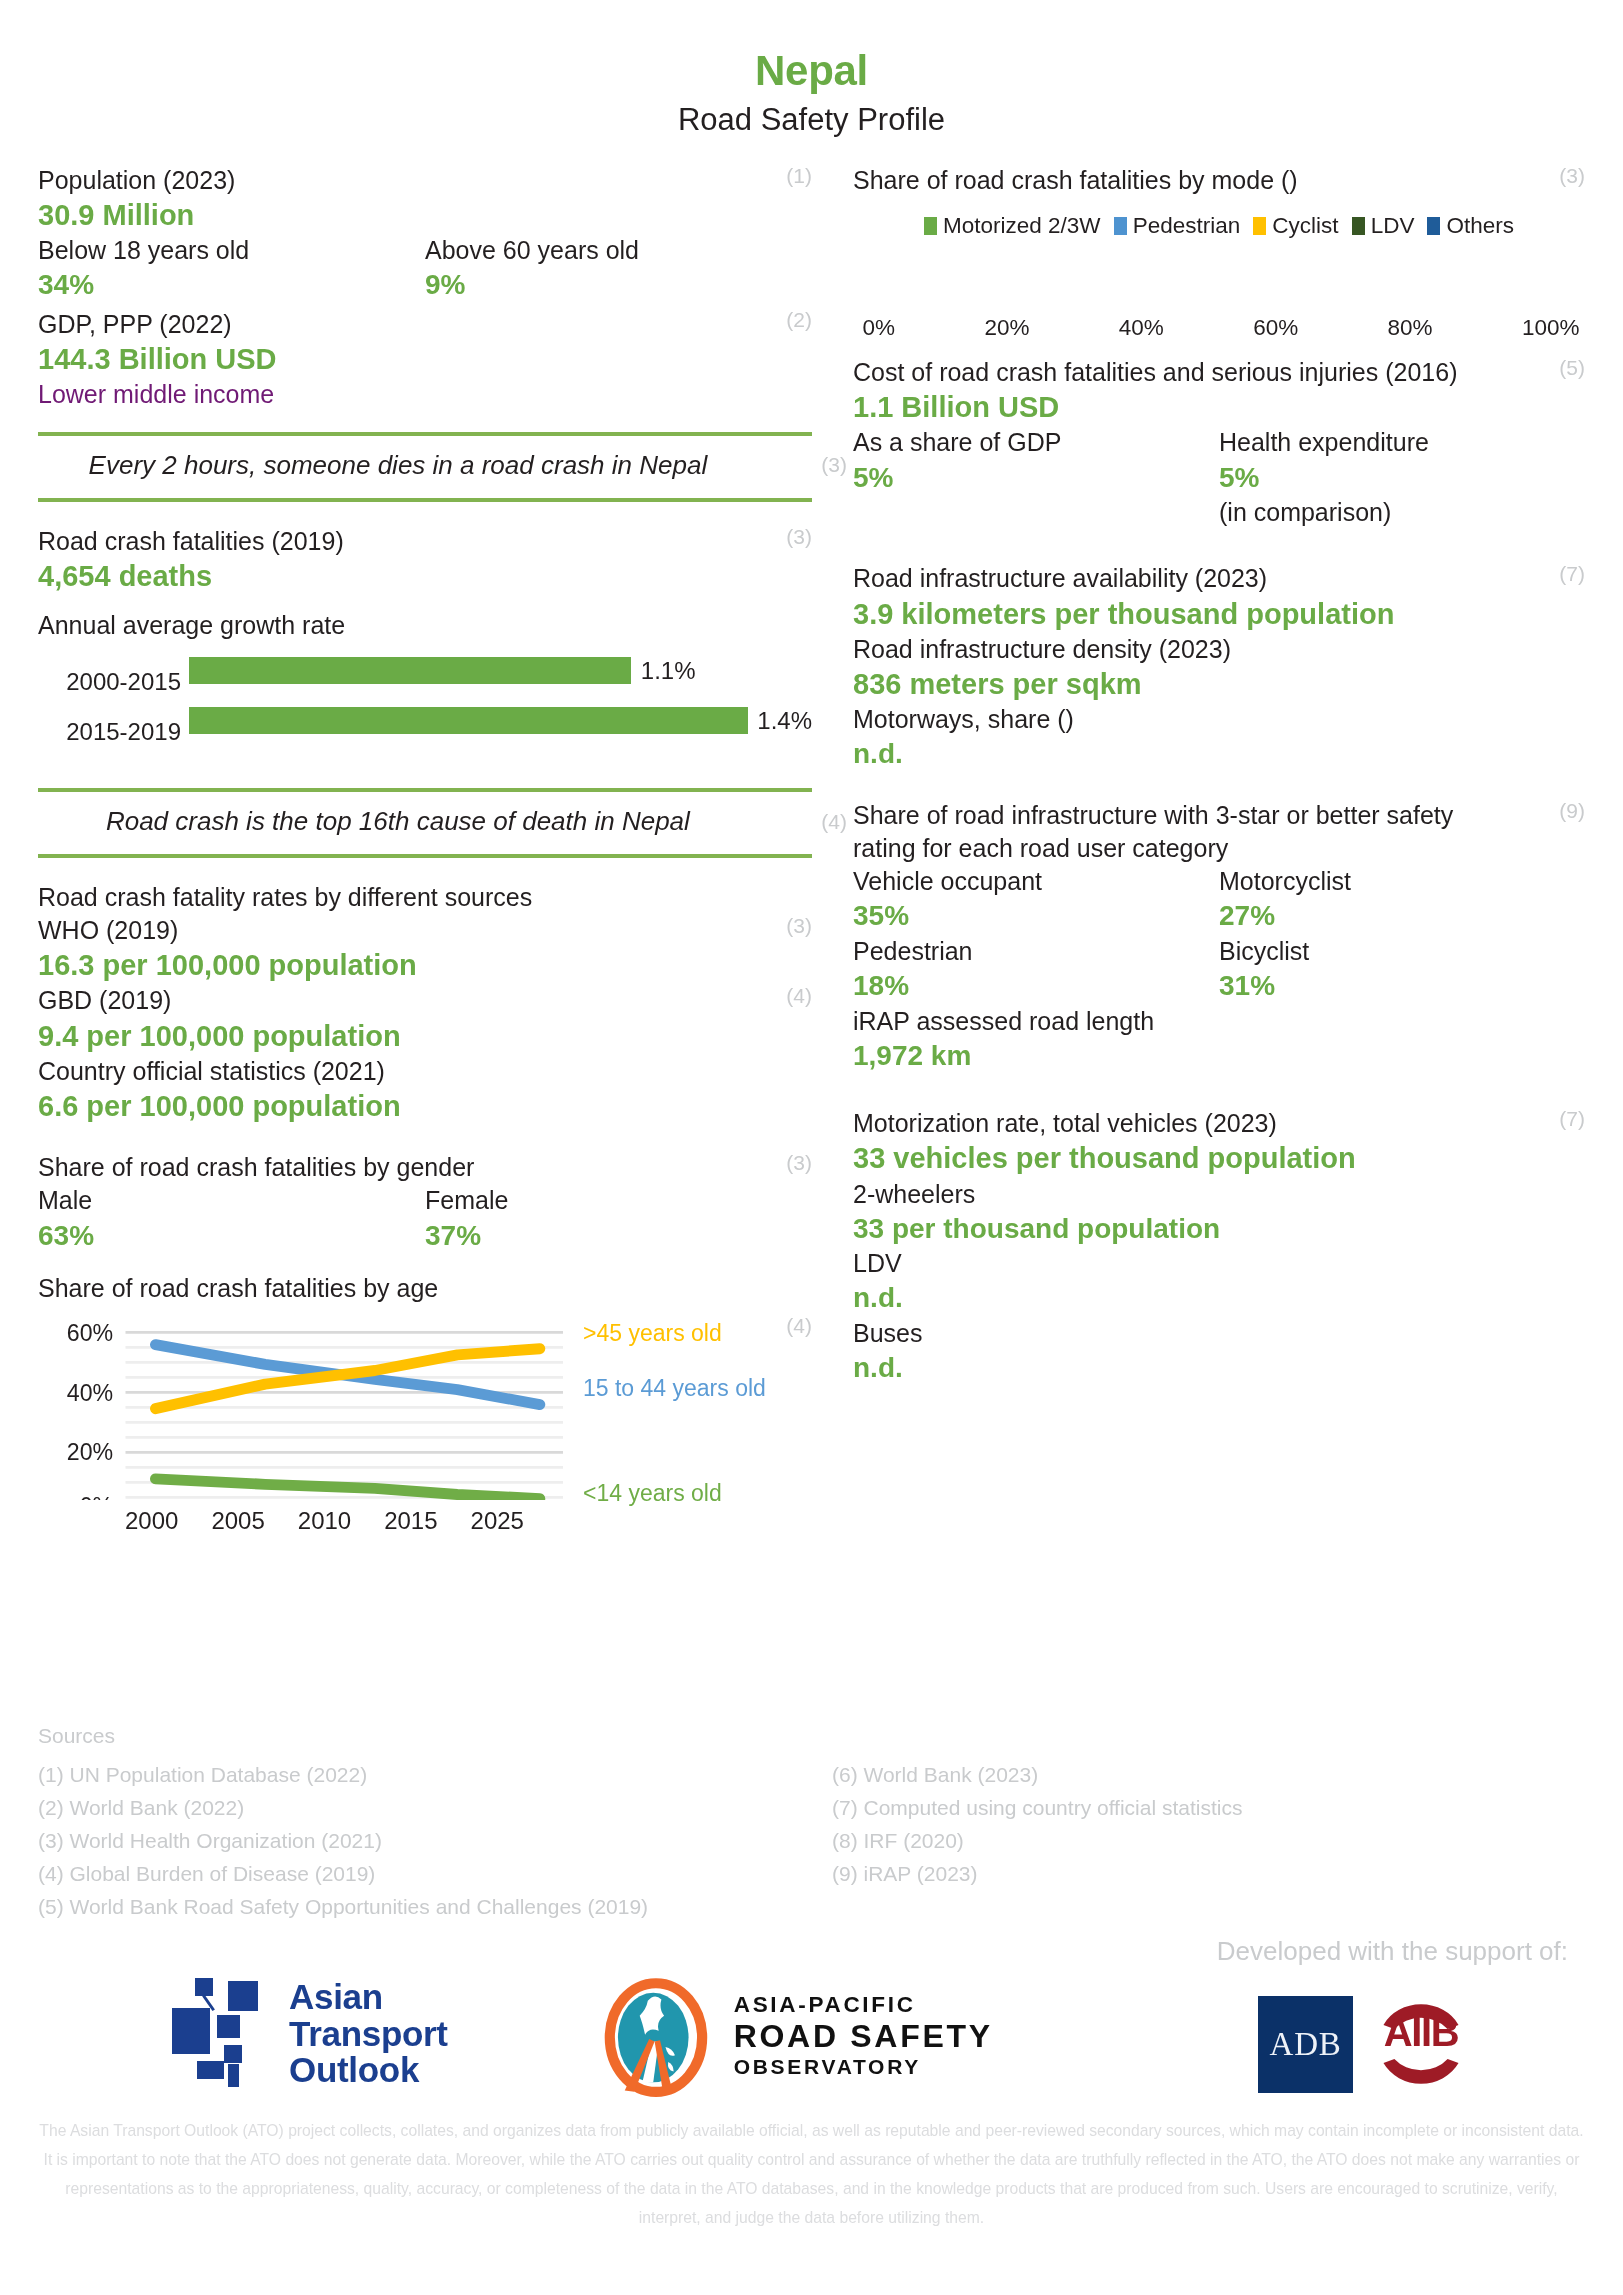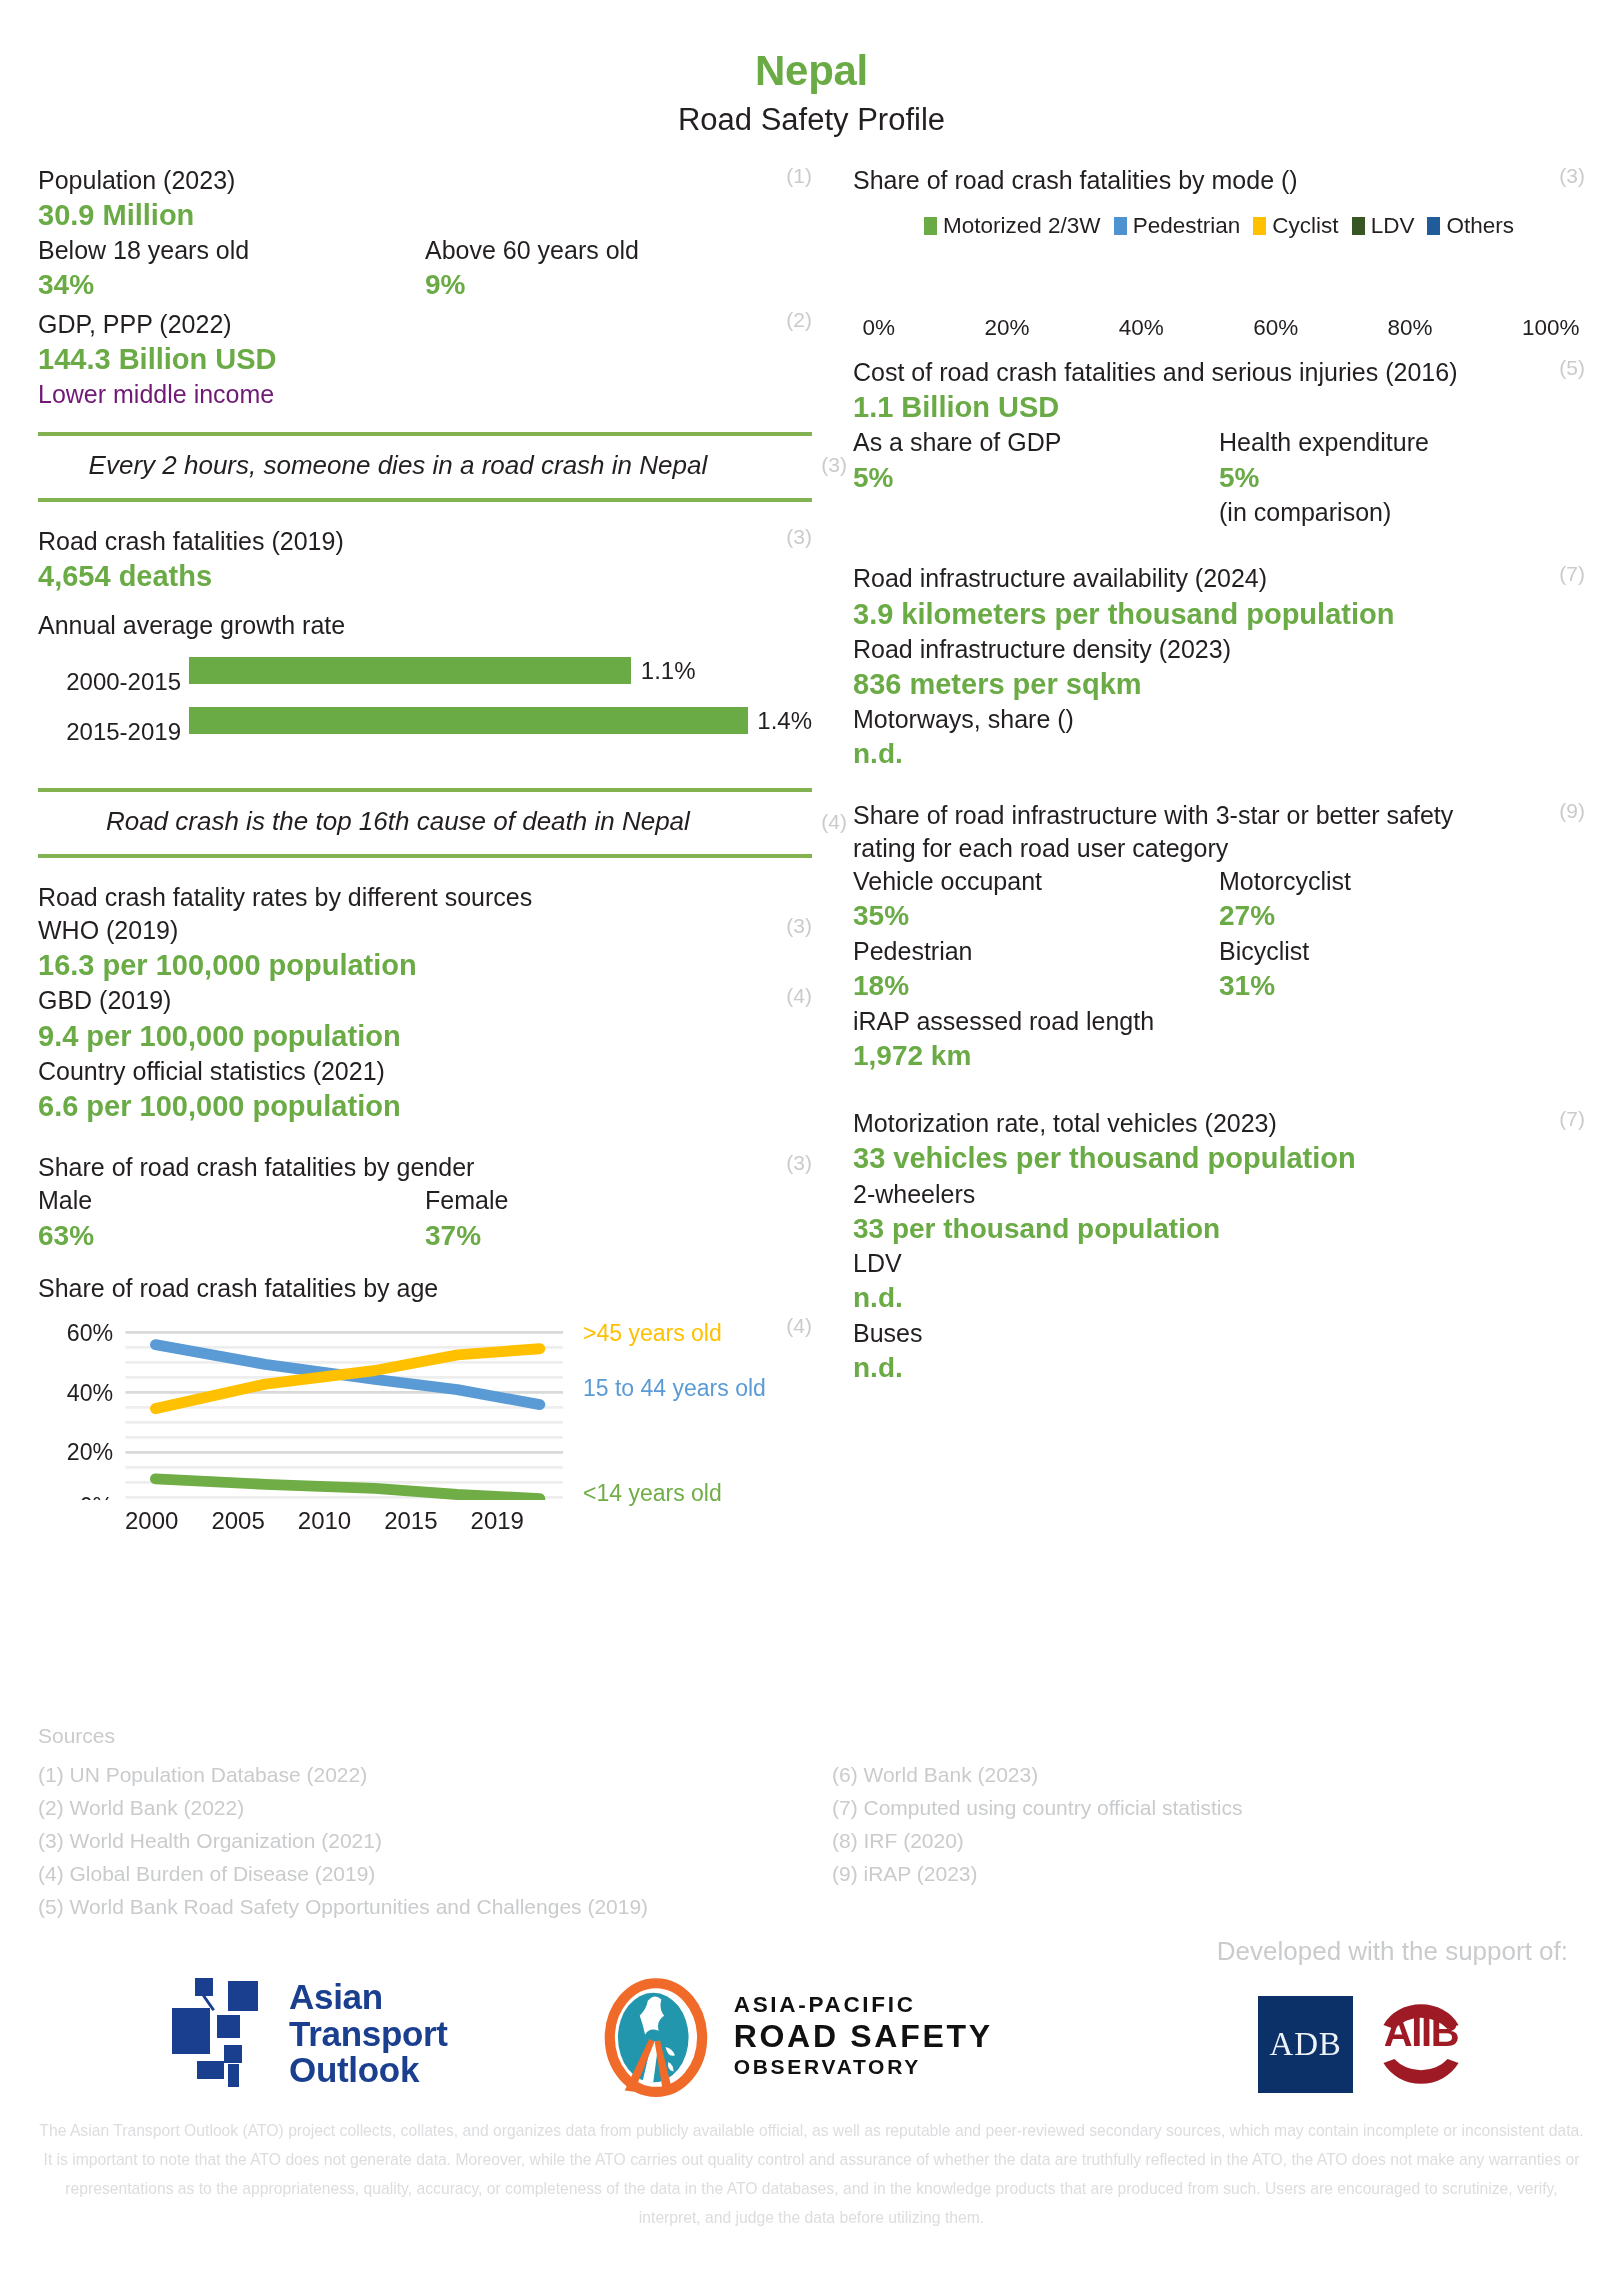--- a/index.html
+++ b/index.html
@@ -248,21 +248,21 @@
 
           <div style="position:absolute;left:545px;top:4.1px;font-size:23px;color:#ffc000;">&gt;45 years old</div>
           <div style="position:absolute;left:545px;top:59px;font-size:23px;color:#5b9bd5;">15 to 44 years old</div>
           <div style="position:absolute;left:545px;top:164px;font-size:23px;color:#70ad47;">&lt;14 years old</div>
 
           <div class="xticks" style="position:absolute;top:188px;">
             <span>2000</span>
             <span>2005</span>
             <span>2010</span>
             <span>2015</span>
-            <span>2019</span>
+            <span>2025</span>
           </div>
         </div>
       </div>
 
     </div>
 
     <div class="col right">
 
       <div class="row">
         <div class="ref">(3)</div>
@@ -318,21 +318,21 @@
 
             <div class="lbl">Health expenditure</div>
             <div class="val">5%</div>
             <div class="lbl">(in comparison)</div>
           </div>
         </div>
       </div>
 
       <div class="row" style="margin-top:33px">
         <div class="ref">(7)</div>
-        <div class="lbl">Road infrastructure availability (2024)</div>
+        <div class="lbl">Road infrastructure availability (2023)</div>
         <div class="val-lg">3.9 kilometers per thousand population</div>
         <div class="lbl">Road infrastructure density (2023)</div>
         <div class="val-lg">836 meters per sqkm</div>
         <div class="pair">
           <div>
             <div class="lbl">Motorways, share ()</div>
             <div class="val">n.d.</div>
           </div>
         </div>
       </div>

